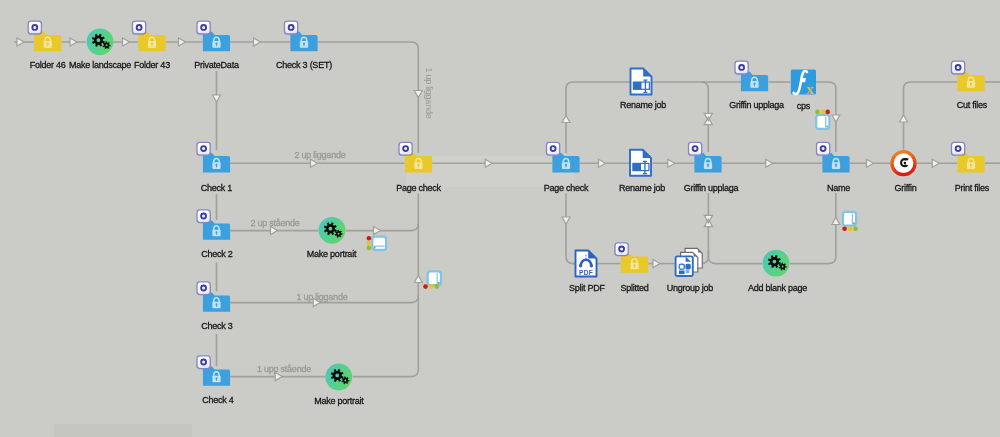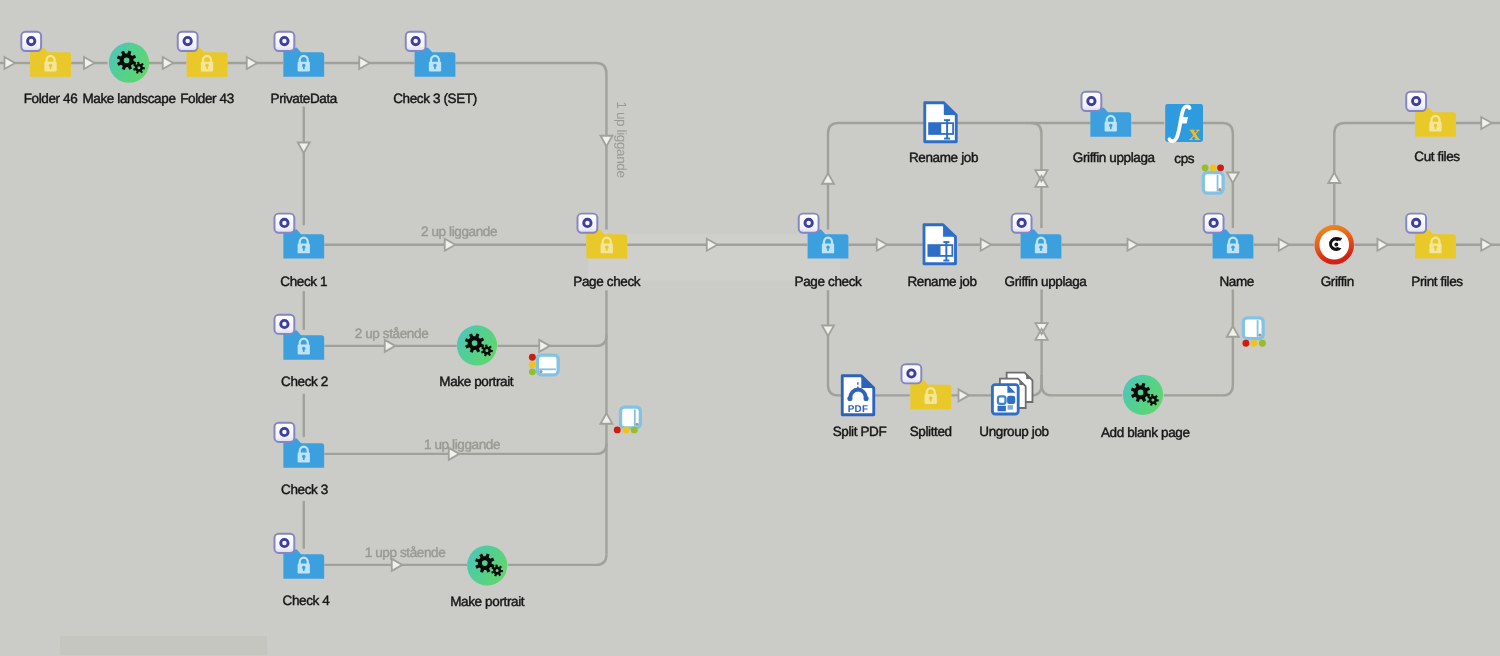--- a/index.html
+++ b/index.html
@@ -1,18 +1,18 @@
 <!DOCTYPE html>
 <html><head><meta charset="utf-8">
 <style>
 html,body{margin:0;padding:0;background:#cbcbc7;}
 *{box-sizing:border-box;}
 </style></head>
 <body>
-<div style="position:relative;width:1000px;height:437px;overflow:hidden;">
+<div style="position:relative;width:1000px;height:437px;overflow:hidden;padding-left:14px;">
 <svg width="1000" height="437" viewBox="0 0 1000 437" xmlns="http://www.w3.org/2000/svg" font-family="Liberation Sans, sans-serif">
 <defs>
 <linearGradient id="gg" x1="0" y1="0" x2="1" y2="0.55">
           <stop offset="0" stop-color="#4ec2c8"></stop>
           <stop offset="0.5" stop-color="#52cf93"></stop>
           <stop offset="1" stop-color="#5fd66f"></stop>
         </linearGradient>
 <linearGradient id="badgeg" x1="0" y1="0" x2="0" y2="1">
           <stop offset="0" stop-color="#ffffff"></stop>
           <stop offset="0.75" stop-color="#f2f2fb"></stop>

